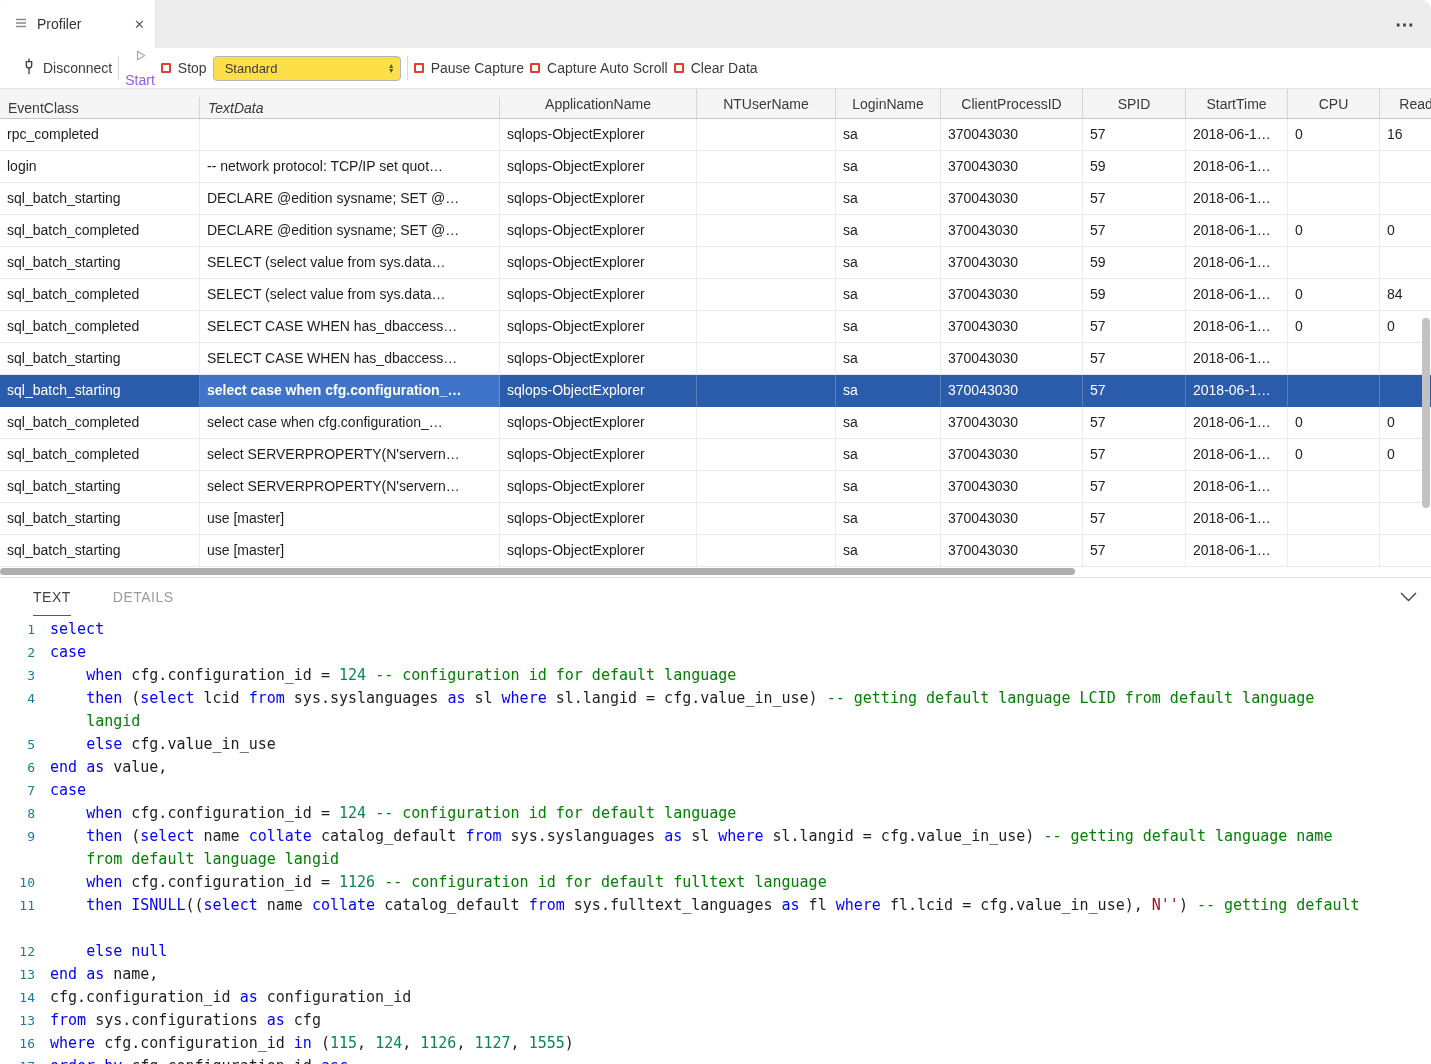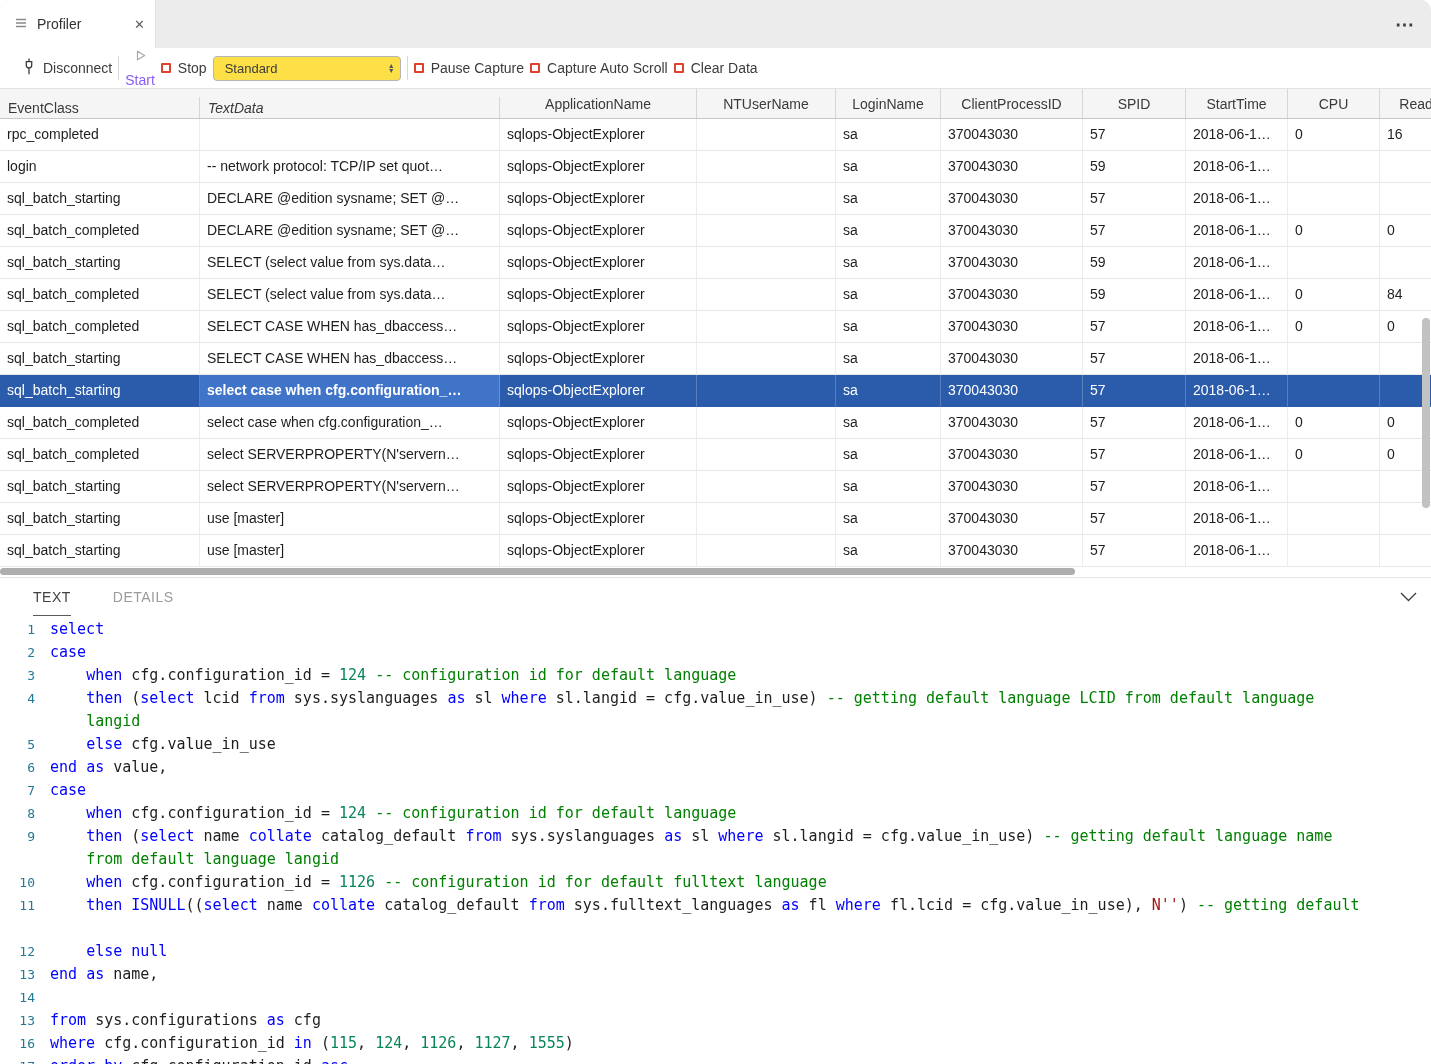--- a/index.html
+++ b/index.html
@@ -362,20 +362,20 @@
         <div class="cline"><span class="lnum">6</span><span class="lbody"><span class="tk-k">end</span><span class="tk-p"> </span><span class="tk-k">as</span><span class="tk-p"> value,</span></span></div>
         <div class="cline"><span class="lnum">7</span><span class="lbody"><span class="tk-k">case</span></span></div>
         <div class="cline"><span class="lnum">8</span><span class="lbody"><span class="tk-p">    </span><span class="tk-k">when</span><span class="tk-p"> cfg.configuration_id = </span><span class="tk-n">124</span><span class="tk-p"> </span><span class="tk-c">-- configuration id for default language</span></span></div>
         <div class="cline"><span class="lnum">9</span><span class="lbody"><span class="tk-p">    </span><span class="tk-k">then</span><span class="tk-p"> (</span><span class="tk-k">select</span><span class="tk-p"> name </span><span class="tk-k">collate</span><span class="tk-p"> catalog_default </span><span class="tk-k">from</span><span class="tk-p"> sys.syslanguages </span><span class="tk-k">as</span><span class="tk-p"> sl </span><span class="tk-k">where</span><span class="tk-p"> sl.langid = cfg.value_in_use) </span><span class="tk-c">-- getting default language name</span></span></div>
         <div class="cline"><span class="lnum"></span><span class="lbody"><span class="tk-p">    </span><span class="tk-c">from default language langid</span></span></div>
         <div class="cline"><span class="lnum">10</span><span class="lbody"><span class="tk-p">    </span><span class="tk-k">when</span><span class="tk-p"> cfg.configuration_id = </span><span class="tk-n">1126</span><span class="tk-p"> </span><span class="tk-c">-- configuration id for default fulltext language</span></span></div>
         <div class="cline"><span class="lnum">11</span><span class="lbody"><span class="tk-p">    </span><span class="tk-k">then</span><span class="tk-p"> </span><span class="tk-k">ISNULL</span><span class="tk-p">((</span><span class="tk-k">select</span><span class="tk-p"> name </span><span class="tk-k">collate</span><span class="tk-p"> catalog_default </span><span class="tk-k">from</span><span class="tk-p"> sys.fulltext_languages </span><span class="tk-k">as</span><span class="tk-p"> fl </span><span class="tk-k">where</span><span class="tk-p"> fl.lcid = cfg.value_in_use), </span><span class="tk-s">N''</span><span class="tk-p">) </span><span class="tk-c">-- getting default</span></span></div>
         <div class="cline"><span class="lnum"></span><span class="lbody"><span class="tk-p">    </span></span></div>
         <div class="cline"><span class="lnum">12</span><span class="lbody"><span class="tk-p">    </span><span class="tk-k">else</span><span class="tk-p"> </span><span class="tk-k">null</span></span></div>
         <div class="cline"><span class="lnum">13</span><span class="lbody"><span class="tk-k">end</span><span class="tk-p"> </span><span class="tk-k">as</span><span class="tk-p"> name,</span></span></div>
-        <div class="cline"><span class="lnum">14</span></div>
+        <div class="cline"><span class="lnum">14</span><span class="lbody"><span class="tk-p">cfg.configuration_id </span><span class="tk-k">as</span><span class="tk-p"> configuration_id</span></span></div>
         <div class="cline"><span class="lnum">13</span><span class="lbody"><span class="tk-k">from</span><span class="tk-p"> sys.configurations </span><span class="tk-k">as</span><span class="tk-p"> cfg</span></span></div>
         <div class="cline"><span class="lnum">16</span><span class="lbody"><span class="tk-k">where</span><span class="tk-p"> cfg.configuration_id </span><span class="tk-k">in</span><span class="tk-p"> (</span><span class="tk-n">115</span><span class="tk-p">, </span><span class="tk-n">124</span><span class="tk-p">, </span><span class="tk-n">1126</span><span class="tk-p">, </span><span class="tk-n">1127</span><span class="tk-p">, </span><span class="tk-n">1555</span><span class="tk-p">)</span></span></div>
         <div class="cline"><span class="lnum">17</span><span class="lbody"><span class="tk-k">order</span><span class="tk-p"> </span><span class="tk-k">by</span><span class="tk-p"> cfg.configuration_id </span><span class="tk-k">asc</span></span></div>
       </div>
   </div>
 
 </div>
 
 </body></html>

